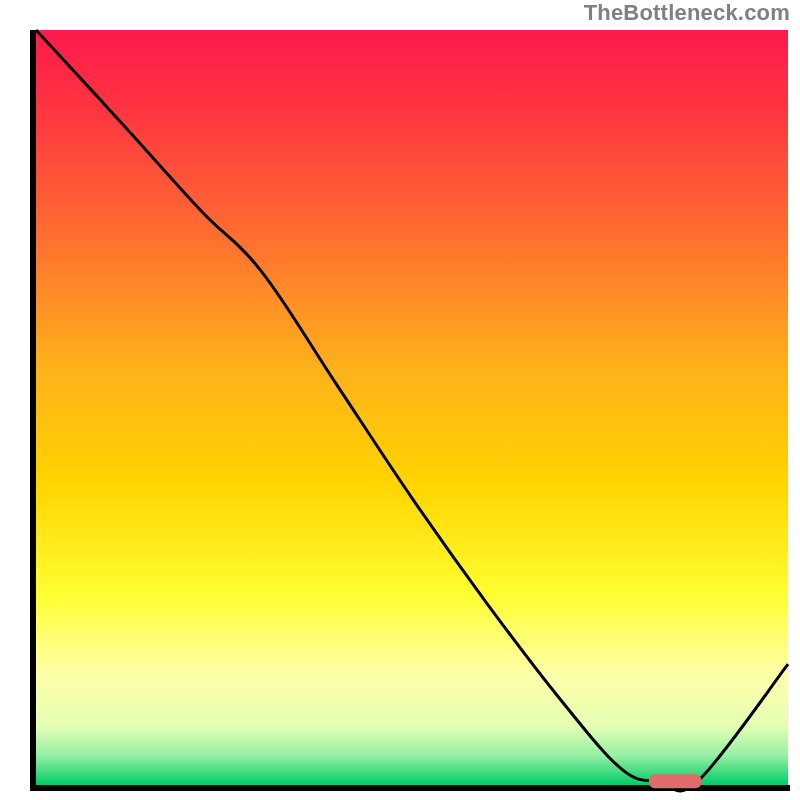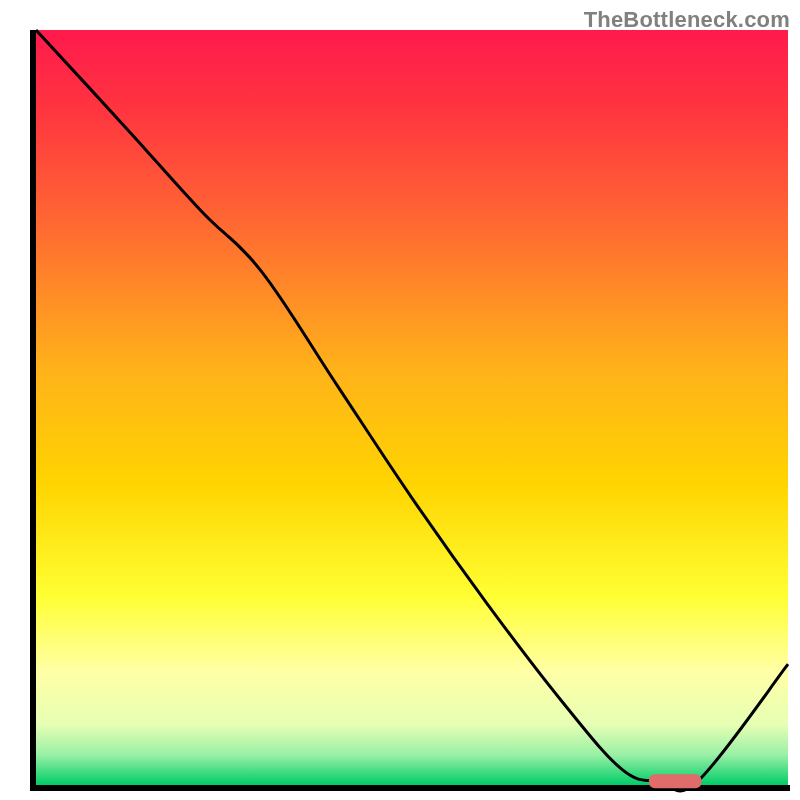--- a/index.html
+++ b/index.html
@@ -10,21 +10,21 @@
     background: #ffffff;
     font-family: Arial, Helvetica, sans-serif;
   }
   .container {
     position: relative;
     width: 800px;
     height: 800px;
   }
   .watermark {
     position: absolute;
-    top: 7px;
+    top: 0;
     right: 10px;
     font-size: 22px;
     font-weight: bold;
     color: #808080;
     letter-spacing: 0.2px;
     margin-left: 40px;
   }
   svg.chart {
     position: absolute;
     left: 0;

